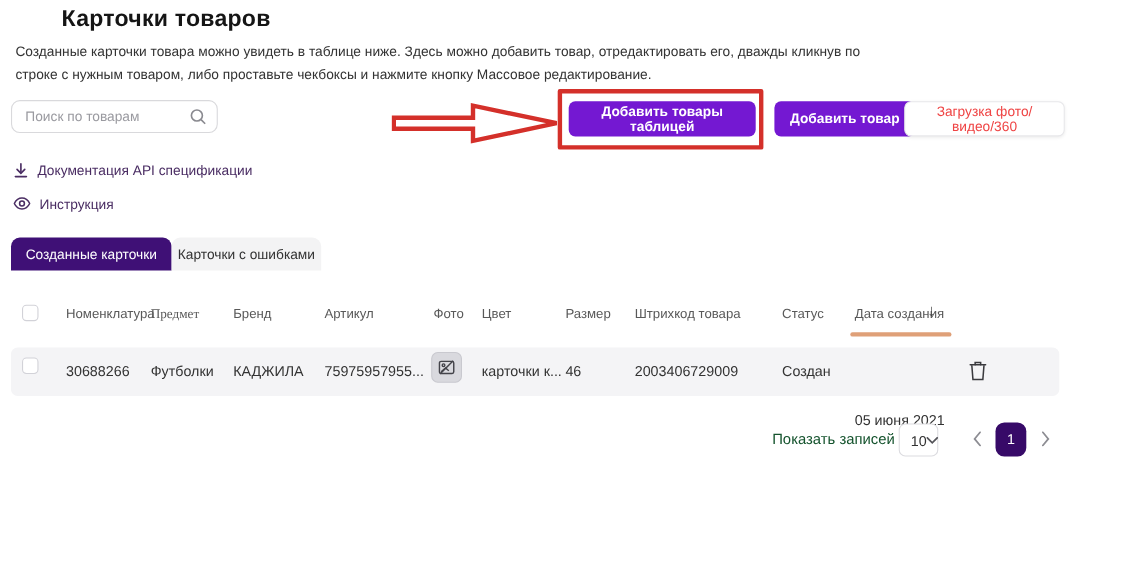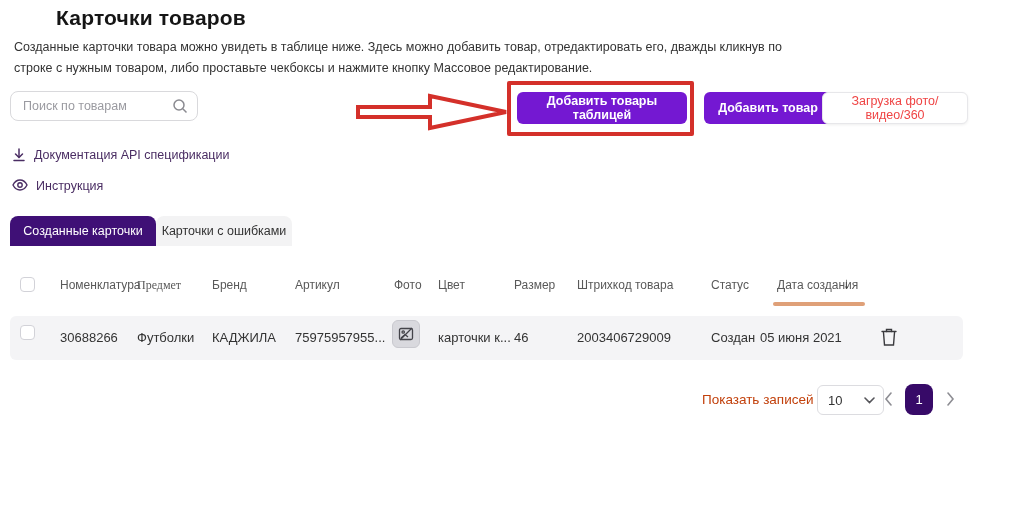--- a/index.html
+++ b/index.html
@@ -40,26 +40,26 @@
   .th-nom { left: 60px; } .th-subj { left: 137px; font-family: Liberation Serif, serif; } .th-brand { left: 212px; } .th-art { left: 295px; }
   .th-photo { left: 394px; } .th-color { left: 438px; } .th-size { left: 514px; } .th-barcode { left: 577px; }
   .th-status { left: 711px; } .th-date { left: 777px; }
   .sort-icon { position: absolute; left: 843px; top: 274px; font-size: 15px; color: #3f3f3f; cursor: pointer; }
   .sort-underline { position: absolute; left: 773px; top: 302px; width: 92px; height: 4px; background: var(--sort_underline, #dfa078); border-radius: 2px; }
 
   .table-row { position: absolute; left: 10px; top: 316px; width: 953px; height: 44px; background: #f4f4f6; border-radius: 6px; cursor: pointer; }
   .td { position: absolute; top: 330px; font-size: 13px; color: #333; white-space: nowrap; }
   .td-nom { left: 60px; } .td-subj { left: 137px; } .td-brand { left: 212px; } .td-art { left: 295px; }
   .td-color { left: 438px; } .td-size { left: 514px; } .td-barcode { left: 577px; }
-  .td-status { left: 711px; } .td-date { left: 760px; }
+  .td-status { left: 711px; } .td-date { left: 777px; margin-top: 44px; }
   .photo-box { position: absolute; left: 392px; top: 320px; width: 28px; height: 28px; background: #d9d9de; border: 1px solid #c9c9cf; border-radius: 6px; display: flex; align-items: center; justify-content: center; cursor: pointer; }
   .trash-btn { position: absolute; left: 880px; top: 326px; width: 20px; height: 22px; background: none; border: none; cursor: pointer; padding: 0; }
 
-  .pg-label { position: absolute; left: 702px; top: 392px; font-size: 13.5px; color: #c2410c; }
-  .pg-select { position: absolute; left: 817px; top: 385px; width: 67px; height: 30px; border: 1px solid #dcdce0; border-radius: 6px; background: #fff; display: flex; align-items: center; justify-content: space-between; padding: 0 8px 0 10px; font-size: 13px; color: #333; cursor: pointer; }
+  .pg-label { position: absolute; left: 702px; top: 392px; font-size: 13.5px; color: #14532d; }
+  .pg-select { position: absolute; left: 817px; top: 385px; width: 36px; height: 30px; border: 1px solid #dcdce0; border-radius: 6px; background: #fff; display: flex; align-items: center; justify-content: space-between; padding: 0 8px 0 10px; font-size: 13px; color: #333; cursor: pointer; }
   .pg-chevron { position: absolute; top: 390px; width: 12px; height: 18px; background: none; border: none; cursor: pointer; padding: 0; }
   .pg-prev { left: 884px; } .pg-next { left: 946px; }
   .pg-page { position: absolute; left: 905px; top: 384px; width: 28px; height: 31px; background: var(--page_active, #370a68); border: none; border-radius: 8px; color: #fff; font-size: 13px; font-family: "Liberation Sans", sans-serif; cursor: pointer; }
 
   svg { display: block; }
 </style>
 </head>
 <body>
 
 <div class="screen">

